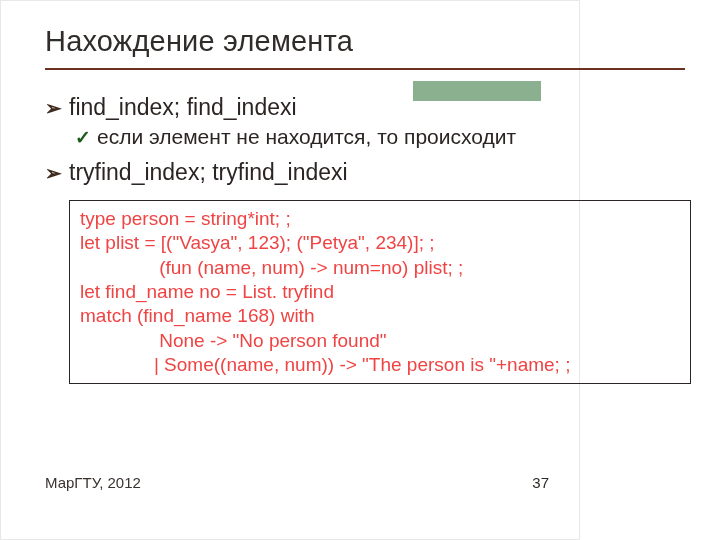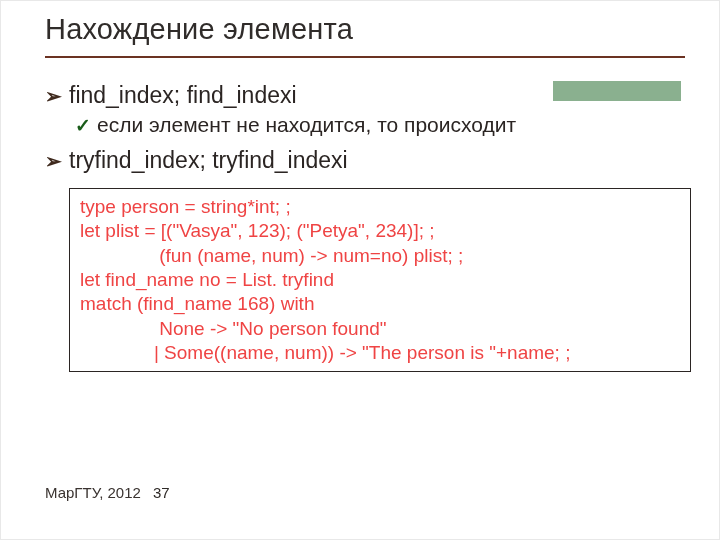--- a/index.html
+++ b/index.html
@@ -6,24 +6,24 @@
     margin: 0;
     padding: 0;
     width: 720px;
     height: 540px;
     background: #ffffff;
     font-family: Arial, "Helvetica Neue", Helvetica, sans-serif;
     color: #2d2d2d;
   }
   .slide {
     position: relative;
-    width: 720px;
+    width: 580px;
     height: 540px;
     box-sizing: border-box;
-    padding: 12px 30px 0 44px;
+    padding: 24px 30px 0 44px;
     border: 1px solid #e8e8e8;
   }
   .title {
     font-size: 29px;
     font-weight: 400;
     color: #302c2a;
     margin: 0 0 10px 0;
     letter-spacing: 0.2px;
   }
   .title-rule {
@@ -80,24 +80,25 @@
     width: 600px;
     border: 1.5px solid #2b2523;
     padding: 6px 10px 6px 10px;
     font-size: 19px;
     line-height: 1.28;
     color: #ef4444;
   }
   .code-line { white-space: pre; }
   .footer {
     position: absolute;
-    bottom: 38px;
+    bottom: 48px;
     left: 44px;
     right: 30px;
     display: flex;
+    justify-content: space-between;
     align-items: baseline;
     font-size: 15px;
     color: #3a3330;
     gap: 12px;
   }
   .pagenum { color: #2f2a27; }
 </style>
 </head>
 <body>
 

